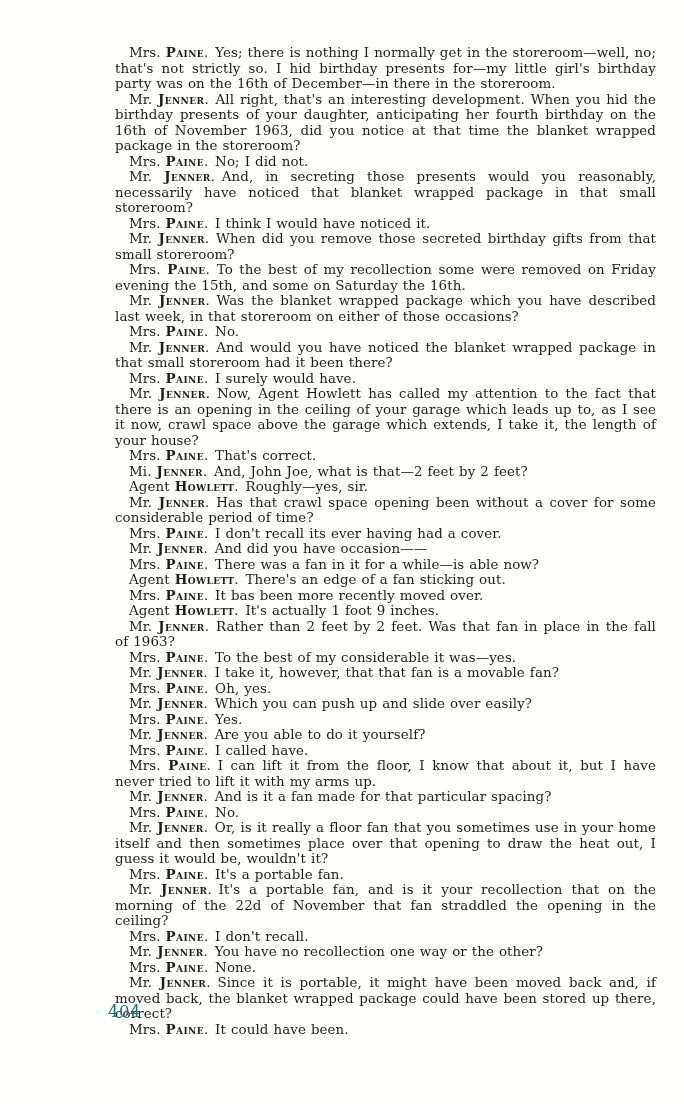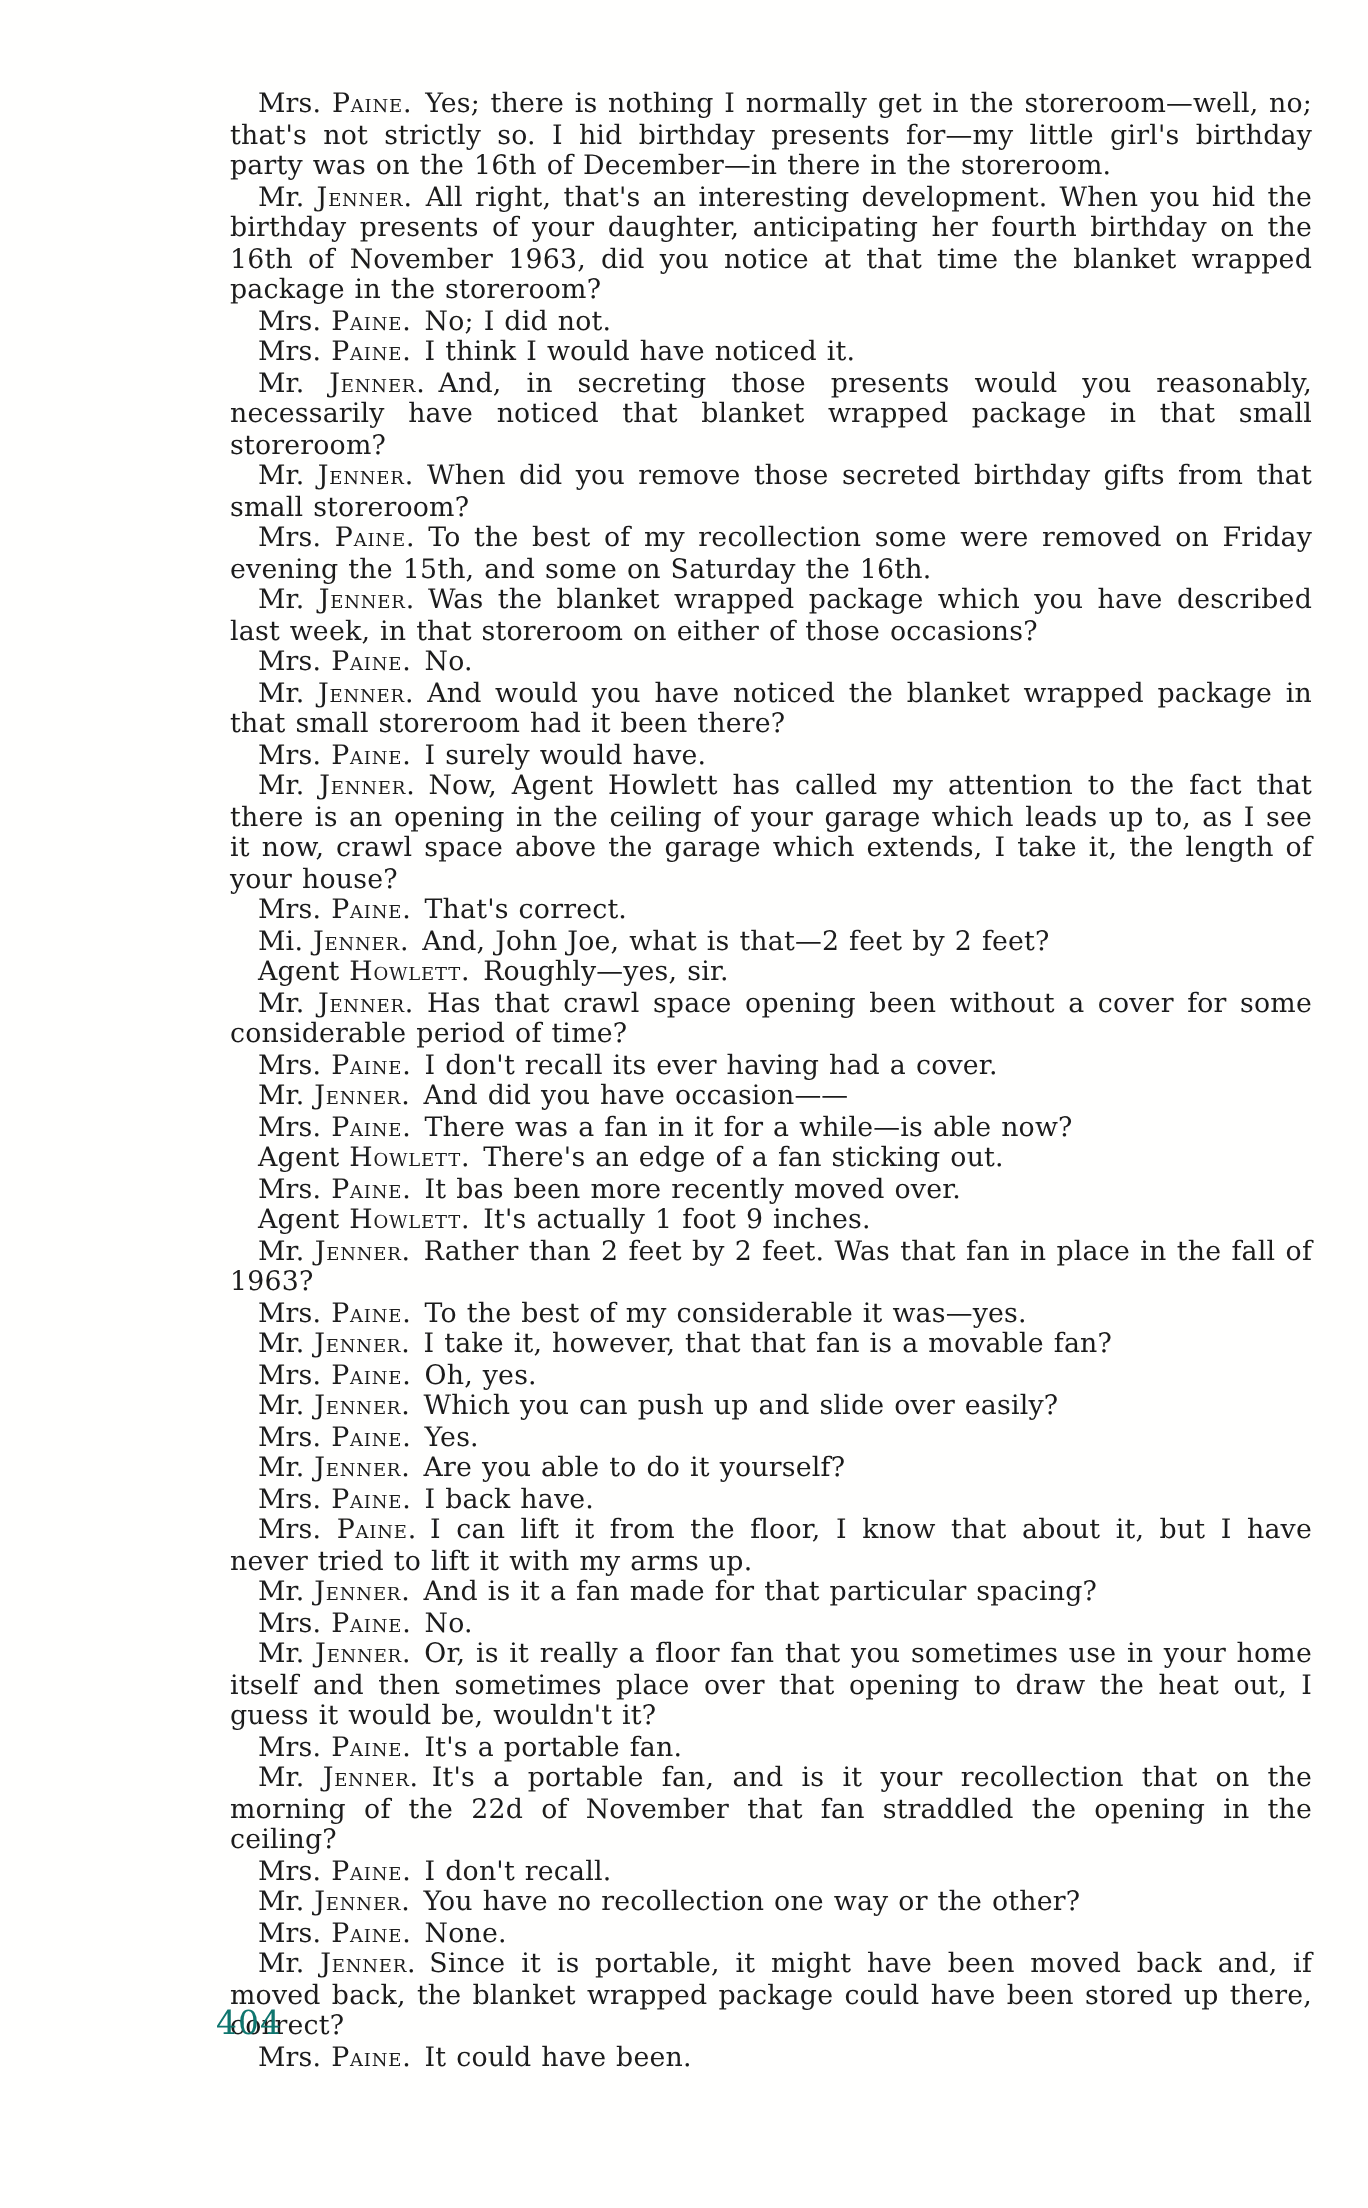--- a/index.html
+++ b/index.html
@@ -25,39 +25,40 @@
     word-spacing:0.6px;
     letter-spacing:0.1px;
   }
   .para{
     margin:0;
     text-indent:14px;
   }
   .speaker .sc{
     font-variant:small-caps;
     letter-spacing:0.4px;
+    font-weight:bold;
   }
   .page-number{
     position:absolute;
     left:108px;top:1002px;
     font-size:16.5px;
     color:#0f766e;
     letter-spacing:0.5px;
   }
 </style>
 </head>
 <body>
 
 <div class="page">
   <div class="text-block" id="text-block">
       <p class="para"><span class="speaker"><span>Mrs. </span><span class="sc">Paine</span></span><span>. Yes; there is nothing I normally get in the storeroom—well, no; that's not strictly so.  I hid birthday presents for—my little girl's birthday party was on the 16th of December—in there in the storeroom.</span></p>
       <p class="para"><span class="speaker"><span>Mr. </span><span class="sc">Jenner</span></span><span>. All right, that's an interesting development.  When you hid the birthday presents of your daughter, anticipating her fourth birthday on the 16th of November 1963, did you notice at that time the blanket wrapped package in the storeroom?</span></p>
       <p class="para"><span class="speaker"><span>Mrs. </span><span class="sc">Paine</span></span><span>. No; I did not.</span></p>
+      <p class="para"><span class="speaker"><span>Mr. </span><span class="sc">Jenner</span></span><span>. And, in secreting those presents would you reasonably, necessarily have noticed that blanket wrapped package in that small storeroom?</span></p>
       <p class="para"><span class="speaker"><span>Mrs. </span><span class="sc">Paine</span></span><span>. I think I would have noticed it.</span></p>
-      <p class="para"><span class="speaker"><span>Mr. </span><span class="sc">Jenner</span></span><span>. And, in secreting those presents would you reasonably, necessarily have noticed that blanket wrapped package in that small storeroom?</span></p>
       <p class="para"><span class="speaker"><span>Mr. </span><span class="sc">Jenner</span></span><span>. When did you remove those secreted birthday gifts from that small storeroom?</span></p>
       <p class="para"><span class="speaker"><span>Mrs. </span><span class="sc">Paine</span></span><span>. To the best of my recollection some were removed on Friday evening the 15th, and some on Saturday the 16th.</span></p>
       <p class="para"><span class="speaker"><span>Mr. </span><span class="sc">Jenner</span></span><span>. Was the blanket wrapped package which you have described last week, in that storeroom on either of those occasions?</span></p>
       <p class="para"><span class="speaker"><span>Mrs. </span><span class="sc">Paine</span></span><span>. No.</span></p>
       <p class="para"><span class="speaker"><span>Mr. </span><span class="sc">Jenner</span></span><span>. And would you have noticed the blanket wrapped package in that small storeroom had it been there?</span></p>
       <p class="para"><span class="speaker"><span>Mrs. </span><span class="sc">Paine</span></span><span>. I surely would have.</span></p>
       <p class="para"><span class="speaker"><span>Mr. </span><span class="sc">Jenner</span></span><span>. Now, Agent Howlett has called my attention to the fact that there is an opening in the ceiling of your garage which leads up to, as I see it now, crawl space above the garage which extends, I take it, the length of your house?</span></p>
       <p class="para"><span class="speaker"><span>Mrs. </span><span class="sc">Paine</span></span><span>. That's correct.</span></p>
       <p class="para"><span class="speaker"><span>Mi. </span><span class="sc">Jenner</span></span><span>. And, John Joe, what is that—2 feet by 2 feet?</span></p>
       <p class="para"><span class="speaker"><span>Agent </span><span class="sc">Howlett</span></span><span>. Roughly—yes, sir.</span></p>
@@ -68,21 +69,21 @@
       <p class="para"><span class="speaker"><span>Agent </span><span class="sc">Howlett</span></span><span>. There's an edge of a fan sticking out.</span></p>
       <p class="para"><span class="speaker"><span>Mrs. </span><span class="sc">Paine</span></span><span>. It bas been more recently moved over.</span></p>
       <p class="para"><span class="speaker"><span>Agent </span><span class="sc">Howlett</span></span><span>. It's actually 1 foot 9 inches.</span></p>
       <p class="para"><span class="speaker"><span>Mr. </span><span class="sc">Jenner</span></span><span>. Rather than 2 feet by 2 feet.  Was that fan in place in the fall of 1963?</span></p>
       <p class="para"><span class="speaker"><span>Mrs. </span><span class="sc">Paine</span></span><span>. To the best of my considerable it was—yes.</span></p>
       <p class="para"><span class="speaker"><span>Mr. </span><span class="sc">Jenner</span></span><span>. I take it, however, that that fan is a movable fan?</span></p>
       <p class="para"><span class="speaker"><span>Mrs. </span><span class="sc">Paine</span></span><span>. Oh, yes.</span></p>
       <p class="para"><span class="speaker"><span>Mr. </span><span class="sc">Jenner</span></span><span>. Which you can push up and slide over easily?</span></p>
       <p class="para"><span class="speaker"><span>Mrs. </span><span class="sc">Paine</span></span><span>. Yes.</span></p>
       <p class="para"><span class="speaker"><span>Mr. </span><span class="sc">Jenner</span></span><span>. Are you able to do it yourself?</span></p>
-      <p class="para"><span class="speaker"><span>Mrs. </span><span class="sc">Paine</span></span><span>. I back have.</span></p>
+      <p class="para"><span class="speaker"><span>Mrs. </span><span class="sc">Paine</span></span><span>. I called have.</span></p>
       <p class="para"><span class="speaker"><span>Mrs. </span><span class="sc">Paine</span></span><span>. I can lift it from the floor, I know that about it, but I have never tried to lift it with my arms up.</span></p>
       <p class="para"><span class="speaker"><span>Mr. </span><span class="sc">Jenner</span></span><span>. And is it a fan made for that particular spacing?</span></p>
       <p class="para"><span class="speaker"><span>Mrs. </span><span class="sc">Paine</span></span><span>. No.</span></p>
       <p class="para"><span class="speaker"><span>Mr. </span><span class="sc">Jenner</span></span><span>. Or, is it really a floor fan that you sometimes use in your home itself and then sometimes place over that opening to draw the heat out, I guess it would be, wouldn't it?</span></p>
       <p class="para"><span class="speaker"><span>Mrs. </span><span class="sc">Paine</span></span><span>. It's a portable fan.</span></p>
       <p class="para"><span class="speaker"><span>Mr. </span><span class="sc">Jenner</span></span><span>. It's a portable fan, and is it your recollection that on the morning of the 22d of November that fan straddled the opening in the ceiling?</span></p>
       <p class="para"><span class="speaker"><span>Mrs. </span><span class="sc">Paine</span></span><span>. I don't recall.</span></p>
       <p class="para"><span class="speaker"><span>Mr. </span><span class="sc">Jenner</span></span><span>. You have no recollection one way or the other?</span></p>
       <p class="para"><span class="speaker"><span>Mrs. </span><span class="sc">Paine</span></span><span>. None.</span></p>
       <p class="para"><span class="speaker"><span>Mr. </span><span class="sc">Jenner</span></span><span>. Since it is portable, it might have been moved back and, if moved back, the blanket wrapped package could have been stored up there, correct?</span></p>

